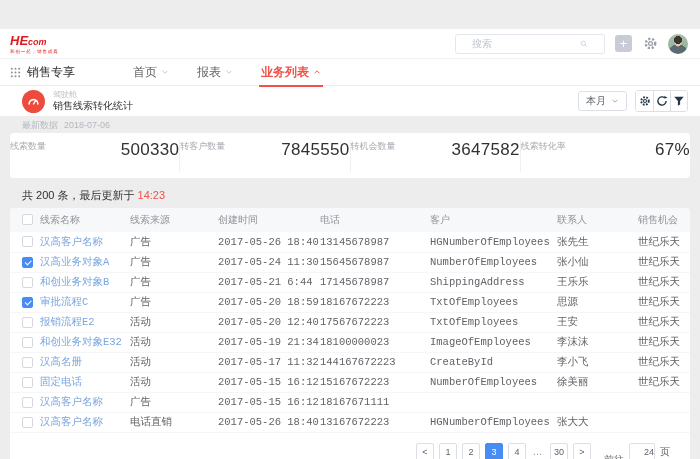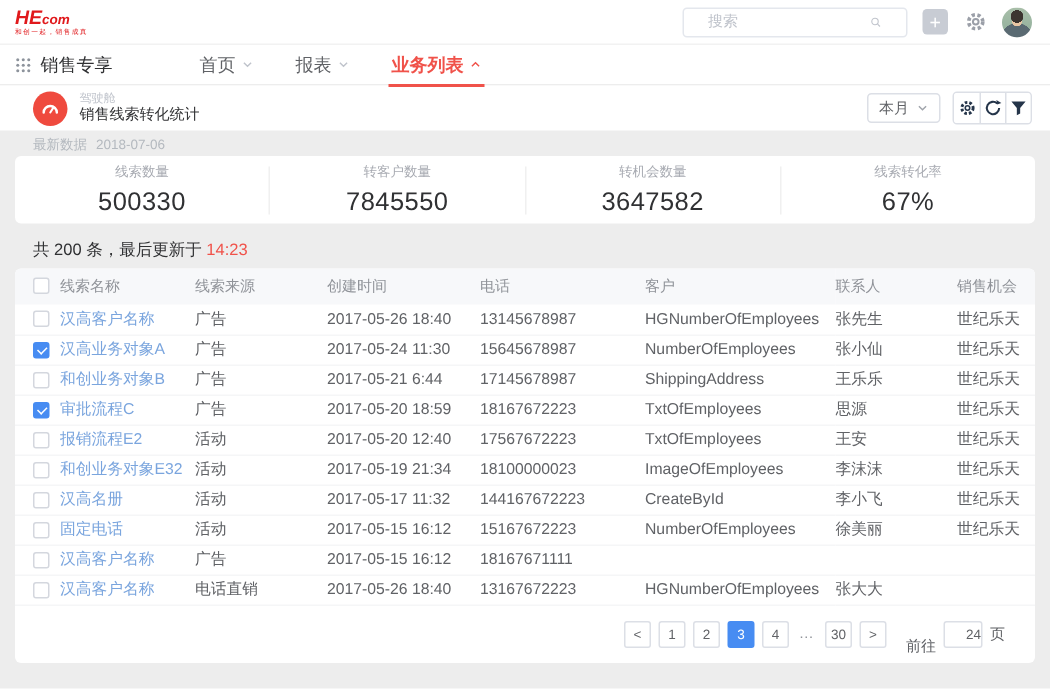--- a/index.html
+++ b/index.html
@@ -5,21 +5,21 @@
   :root{
     --brand-red:#e0191c; --accent-red:#f0524a; --icon-red:#ef4a3e;
     --link-blue:#7aa5de; --primary-blue:#478cf2;
   }
   *{margin:0;padding:0;box-sizing:border-box;}
   html,body{width:700px;height:459px;overflow:hidden;}
   body{font-family:"Liberation Sans","DejaVu Sans",sans-serif;background:#ededed;}
   .app{width:700px;height:459px;position:relative;overflow:hidden;}
 
   
-  .topbar{height:30px;background:#fff;border-bottom:1px solid #f2f2f2;display:flex;align-items:center;justify-content:space-between;padding:0 12px 0 10px;}
+  .topbar{height:30px;background:#fff;border-bottom:1px solid #f2f2f2;display:flex;align-items:center;justify-content:space-between;padding:0 12px 0 10px;margin-top:29px;}
   .logo{display:flex;flex-direction:column;justify-content:center;line-height:1;cursor:pointer;}
   .logo-text{color:var(--brand-red);font-weight:bold;font-style:italic;font-size:13px;letter-spacing:0;}
   .logo-text .sm{font-size:9px;}
   .logo-tagline{color:var(--brand-red);font-size:5px;letter-spacing:1px;margin-top:2px;transform:scale(.9);transform-origin:left;}
   .topbar-right{display:flex;align-items:center;gap:10px;}
   .searchbox{width:150px;height:20px;border:1px solid #e4e7ed;border-radius:3px;display:flex;align-items:center;padding:0 16px;background:#fff;}
   .searchbox input{border:none;outline:none;flex:1;font-size:10px;color:#333;font-family:inherit;min-width:0;}
   .searchbox input::placeholder{color:#c0c4cc;}
   .plus-btn{width:17px;height:17px;background:#c8ccd4;border:none;border-radius:3px;color:#fff;font-size:13px;line-height:15px;text-align:center;cursor:pointer;}
   .icon-btn{width:16px;height:16px;display:flex;align-items:center;justify-content:center;cursor:pointer;background:none;border:none;}
@@ -47,30 +47,30 @@
   .title-right{display:flex;align-items:center;}
   .period-btn{height:20px;border:1px solid #dcdfe6;border-radius:3px;background:#fff;font-size:10px;color:#606266;padding:0 7px;display:flex;align-items:center;gap:5px;cursor:pointer;font-family:inherit;}
   .btn-group{display:flex;margin-left:8px;border:1px solid #dcdfe6;border-radius:3px;overflow:hidden;}
   .btn-group button{width:17px;height:20px;background:#fff;border:none;border-left:1px solid #dcdfe6;display:flex;align-items:center;justify-content:center;cursor:pointer;padding:0;}
   .btn-group button:first-child{border-left:none;}
 
   
   .content{padding:0 10px;}
   .data-date{font-size:9px;line-height:10px;color:#b4b9bf;padding:4px 12px 3px;display:flex;gap:6px;}
   .stats-card{background:#fff;border-radius:4px;height:45px;display:flex;align-items:center;}
-  .stat{flex:1;text-align:center;height:32px;display:flex;flex-direction:column;justify-content:center;}
+  .stat{flex:1;text-align:center;height:32px;display:flex;flex-direction:row;justify-content:space-between;}
   .stat + .stat{border-left:1px solid #f0f0f0;}
   .stat-label{font-size:9px;color:#a8abb2;margin-bottom:4px;}
   .stat-value{font-size:17px;color:#303133;letter-spacing:.3px;}
 
   .summary{font-size:11px;color:#303133;padding:10px 12px 5px;}
   .summary .red{color:var(--accent-red);}
 
   .table-card{background:#fff;border-radius:4px;overflow:hidden;}
-  table{width:100%;border-collapse:collapse;table-layout:fixed;}
+  table{width:100%;border-collapse:collapse;table-layout:fixed;font-family:Liberation Mono, monospace;}
   thead th{background:#f7f8fa;height:24px;font-size:10px;color:#909399;font-weight:normal;text-align:left;white-space:nowrap;}
   tbody td{height:20px;border-bottom:1px solid #f5f6f7;font-size:10.5px;color:#606266;white-space:nowrap;overflow:hidden;}
   th.col-check,td.col-check{padding-left:12px;}
   .link{color:var(--link-blue);cursor:pointer;}
   .checkbox{width:11px;height:11px;border:1px solid #d4d7de;border-radius:2px;display:inline-block;background:#fff;position:relative;vertical-align:middle;cursor:pointer;}
   .checkbox.checked{background:var(--primary-blue);border-color:var(--primary-blue);}
   .checkbox.checked::after{content:"";position:absolute;left:1.5px;top:2.5px;width:5px;height:2.5px;border-left:1.5px solid #fff;border-bottom:1.5px solid #fff;transform:rotate(-45deg);}
 
   .pagination{height:38px;display:flex;align-items:center;justify-content:flex-end;padding-right:20px;gap:5px;font-size:10px;color:#606266;}
   .page-btn{min-width:18px;height:18px;border:1px solid #dcdfe6;border-radius:2px;background:#fff;display:flex;align-items:center;justify-content:center;font-size:9px;color:#606266;cursor:pointer;padding:0 3px;font-family:inherit;}

